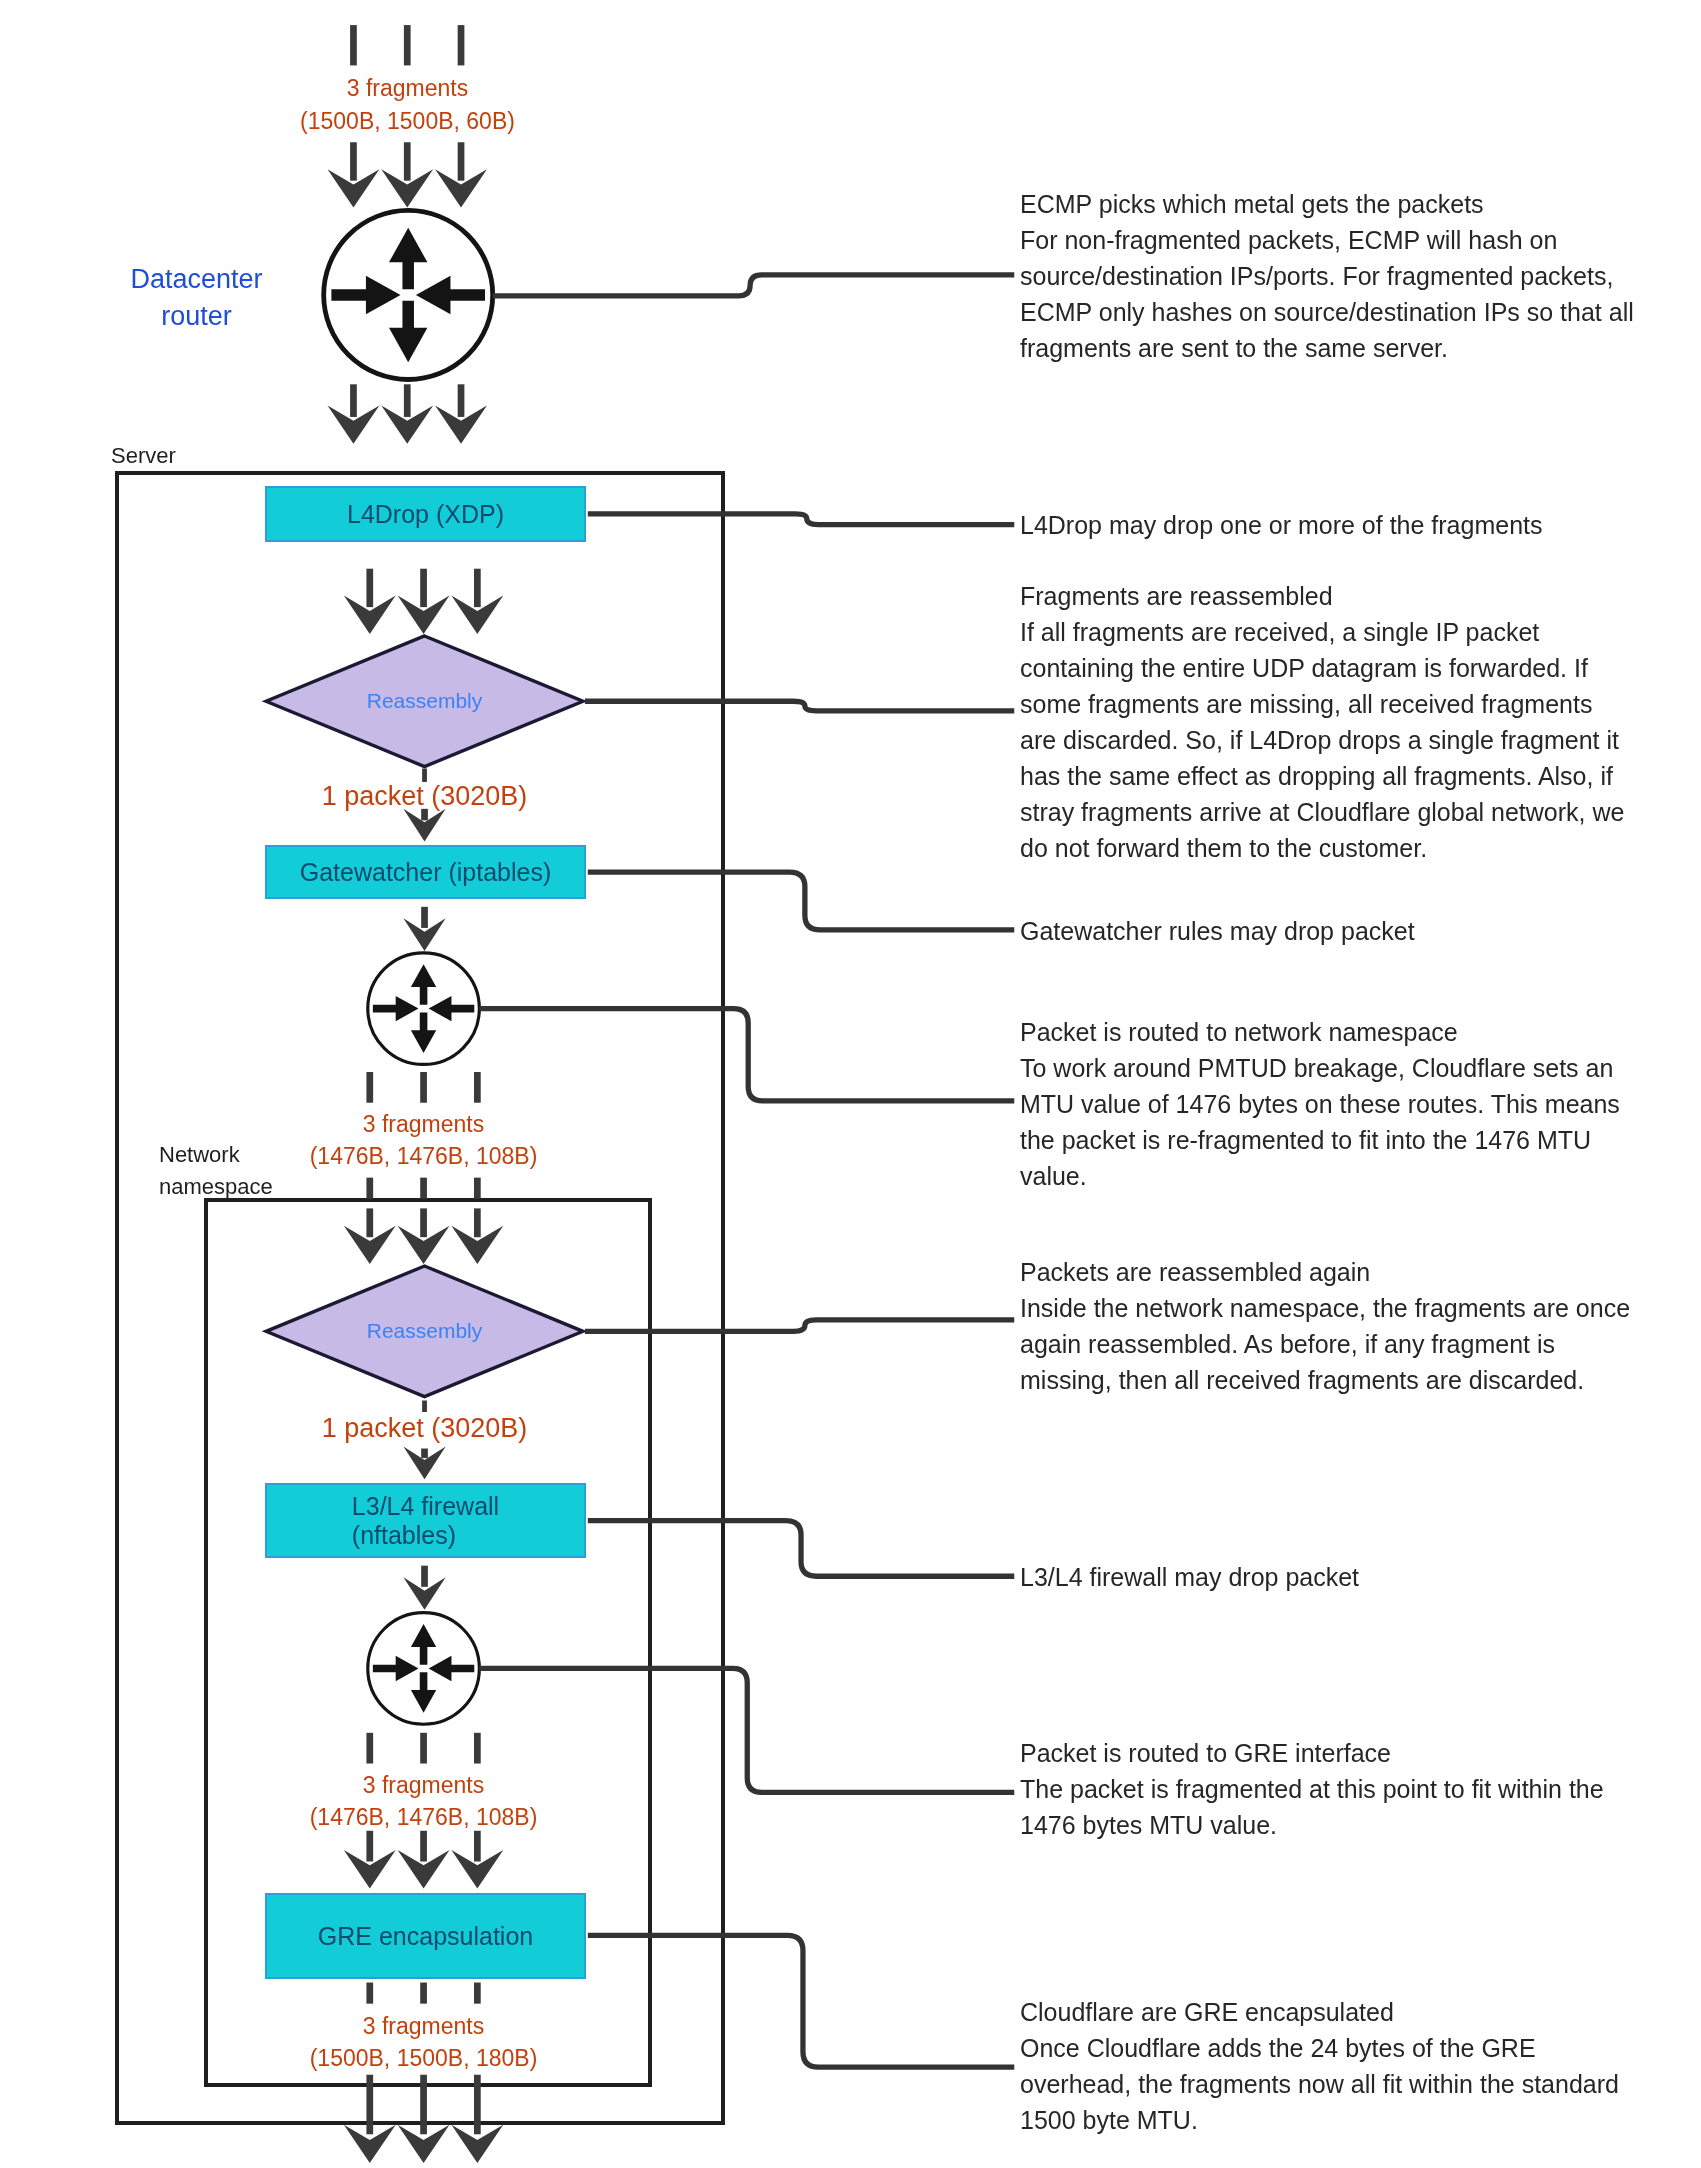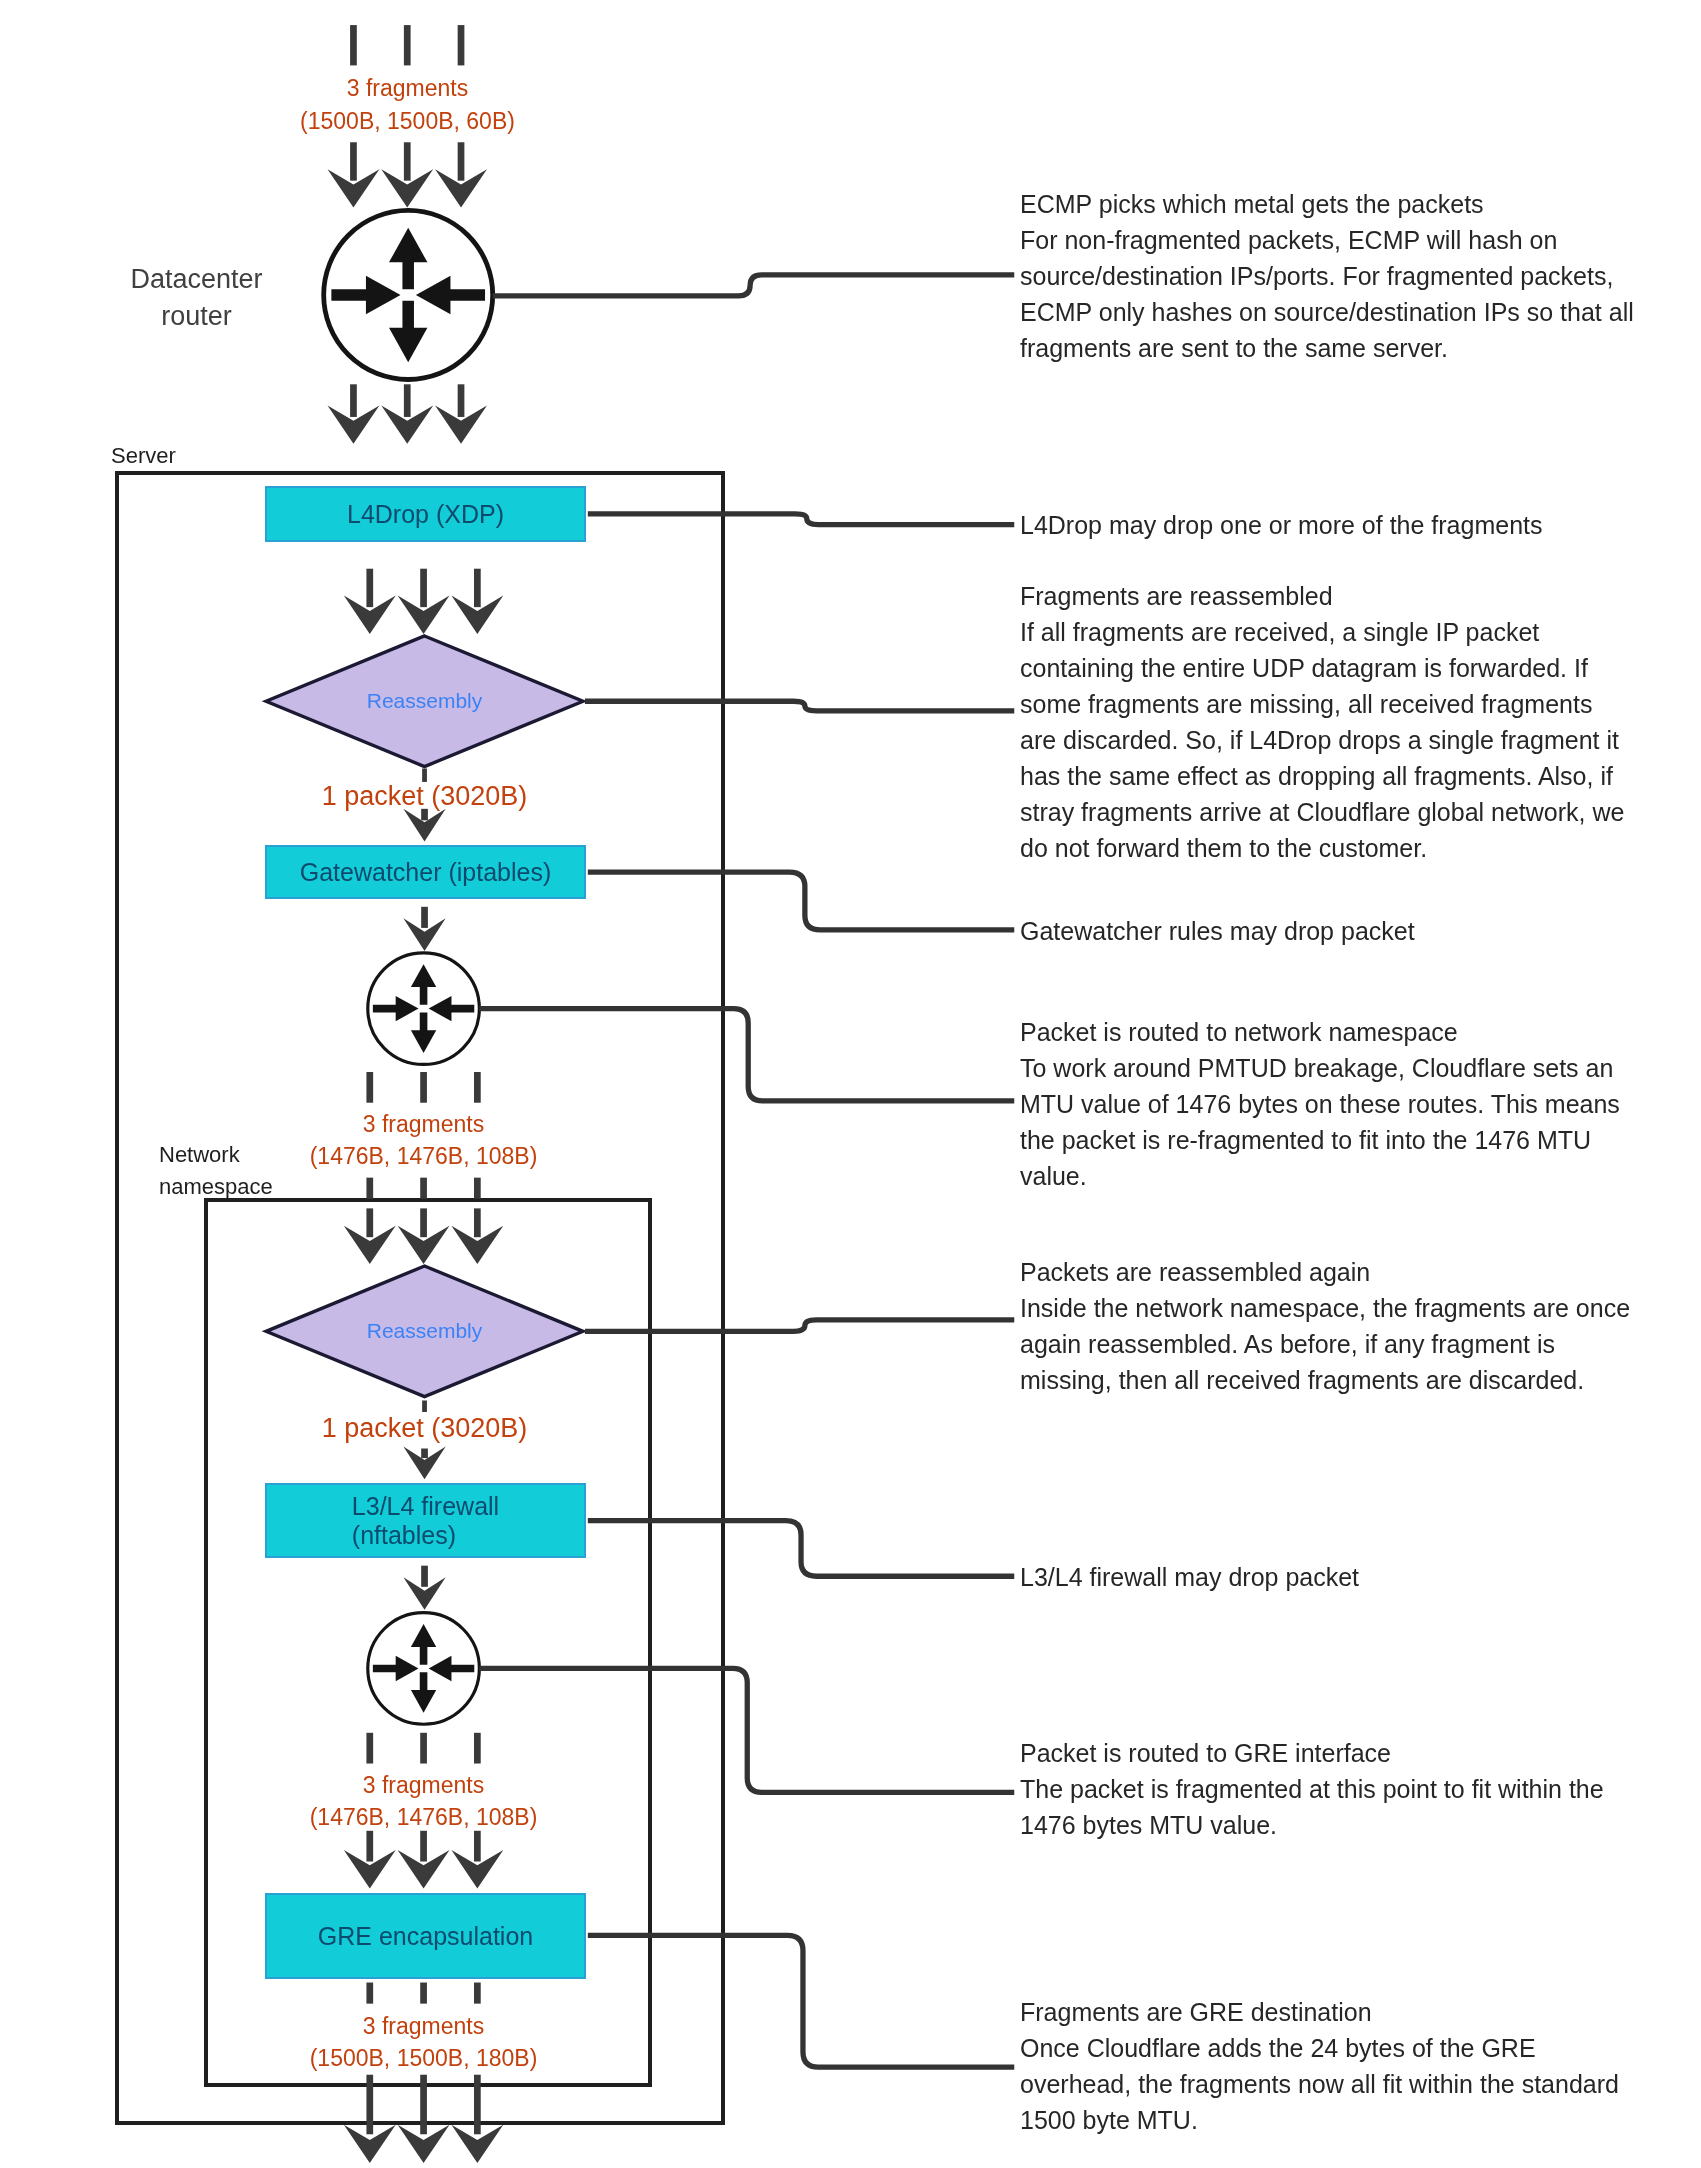--- a/index.html
+++ b/index.html
@@ -28,21 +28,21 @@
   .anno{position:absolute;z-index:3;width:642px;font-size:25px;line-height:36px;color:#262626}
   .anno-h{font-weight:normal}
   .anno-b{white-space:pre-line}
   .conn{fill:none;stroke:var(--line);stroke-width:5.5px}
   .sh{stroke:var(--ink);stroke-width:7px}
   .sh5{stroke:var(--ink);stroke-width:5px}
   .ah{fill:var(--ink)}
   .router-circle{fill:#ffffff;stroke:#141414;stroke-width:5px}
   .router-arrow{fill:#141414}
   .side{font-size:22px;line-height:32px;color:#1f1f1f}
-  .dcr{font-size:27px;line-height:37px;color:#404040}
+  .dcr{font-size:27px;line-height:37px;color:#1d4ed8}
 </style>
 </head>
 <body>
 
 <div class="canvas">
 
   <div class="outline" style="left:115px;top:471px;width:610px;height:1654px"></div>
   <div class="outline" style="left:204px;top:1198px;width:448px;height:889px"></div>
 
   <svg class="layer" width="1701" height="2168" viewBox="0 0 1771 2257">
@@ -274,20 +274,20 @@
     <div class="anno-h">L3/L4 firewall may drop packet</div>
   </div>
 
   <div class="anno" style="left:1020px;top:1735px">
     <div class="anno-h">Packet is routed to GRE interface</div>
     <div class="anno-b">The packet is fragmented at this point to fit within the
 1476 bytes MTU value.</div>
   </div>
 
   <div class="anno" style="left:1020px;top:1994px">
-    <div class="anno-h">Fragments are GRE destination</div>
+    <div class="anno-h">Cloudflare are GRE encapsulated</div>
     <div class="anno-b">Once Cloudflare adds the 24 bytes of the GRE
 overhead, the fragments now all fit within the standard
 1500 byte MTU.</div>
   </div>
 
 </div>
 
 
 </body></html>

